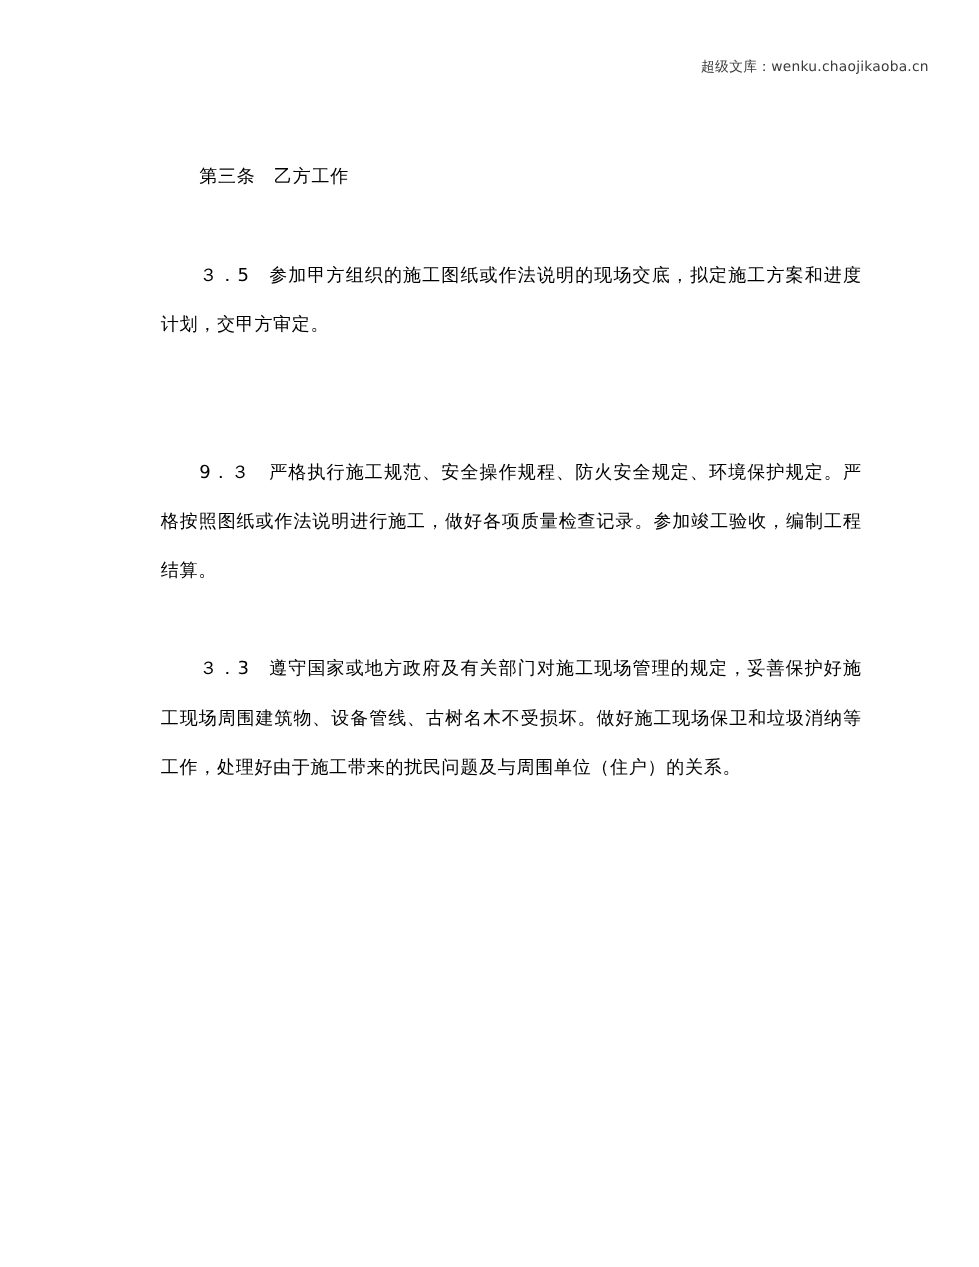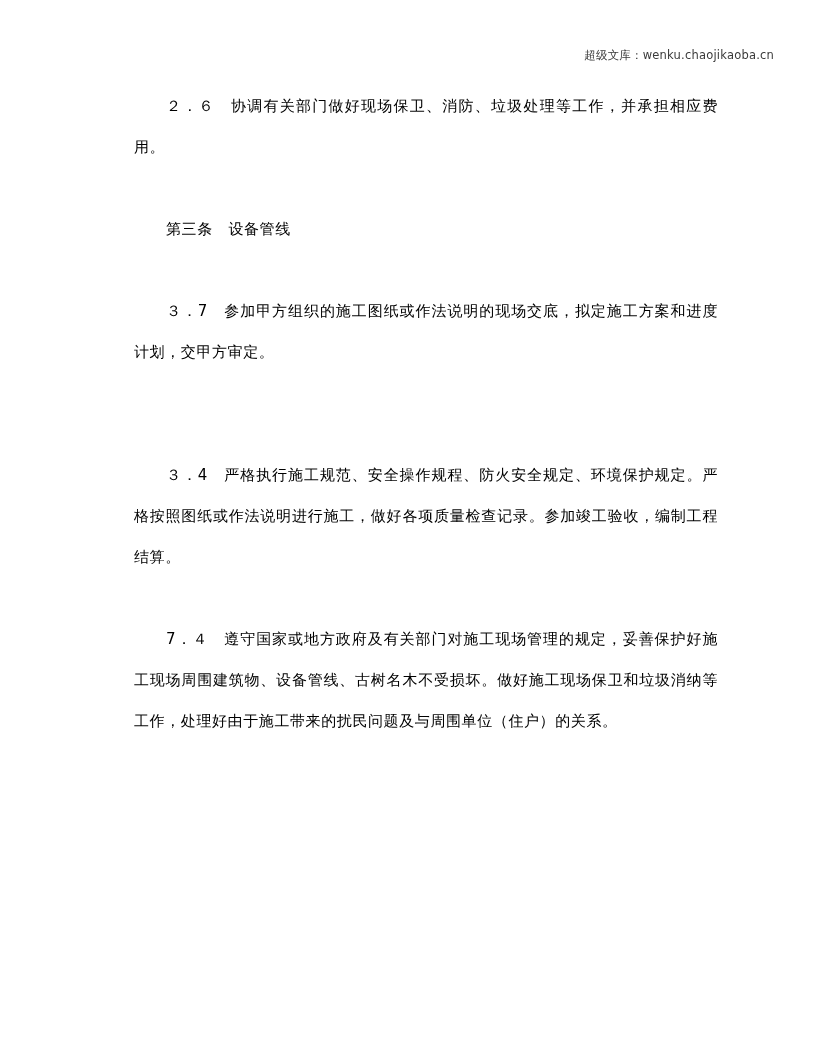--- a/index.html
+++ b/index.html
@@ -64,38 +64,37 @@
 </style>
 </head>
 <body>
 
 <div class="page">
 
   <div class="header-watermark">超级文库：wenku.chaojikaoba.cn</div>
 
   <div class="content">
 
-    <p class="para indent">２．６　协调有关部门做好现场保卫、消防、垃圾处理等工作，并承担相应费用。</p>
 
     <div class="spacer-lg"></div>
 
-    <p class="para indent">第三条　设备管线</p>
+    <p class="para indent">第三条　乙方工作</p>
 
     <div class="spacer-lg"></div>
 
-    <p class="para indent">３．7　参加甲方组织的施工图纸或作法说明的现场交底，拟定施工方案和进度计划，交甲方审定。</p>
+    <p class="para indent">３．5　参加甲方组织的施工图纸或作法说明的现场交底，拟定施工方案和进度计划，交甲方审定。</p>
 
     <div class="spacer-lg"></div>
 
 
     <div class="spacer-lg"></div>
 
-    <p class="para indent">３．4　严格执行施工规范、安全操作规程、防火安全规定、环境保护规定。严格按照图纸或作法说明进行施工，做好各项质量检查记录。参加竣工验收，编制工程结算。</p>
+    <p class="para indent">9．３　严格执行施工规范、安全操作规程、防火安全规定、环境保护规定。严格按照图纸或作法说明进行施工，做好各项质量检查记录。参加竣工验收，编制工程结算。</p>
 
     <div class="spacer-lg"></div>
 
-    <p class="para indent">7．４　遵守国家或地方政府及有关部门对施工现场管理的规定，妥善保护好施工现场周围建筑物、设备管线、古树名木不受损坏。做好施工现场保卫和垃圾消纳等工作，处理好由于施工带来的扰民问题及与周围单位（住户）的关系。</p>
+    <p class="para indent">３．3　遵守国家或地方政府及有关部门对施工现场管理的规定，妥善保护好施工现场周围建筑物、设备管线、古树名木不受损坏。做好施工现场保卫和垃圾消纳等工作，处理好由于施工带来的扰民问题及与周围单位（住户）的关系。</p>
 
     <div class="spacer-lg"></div>
 
 
   </div>
 </div>
 
 </body></html>

